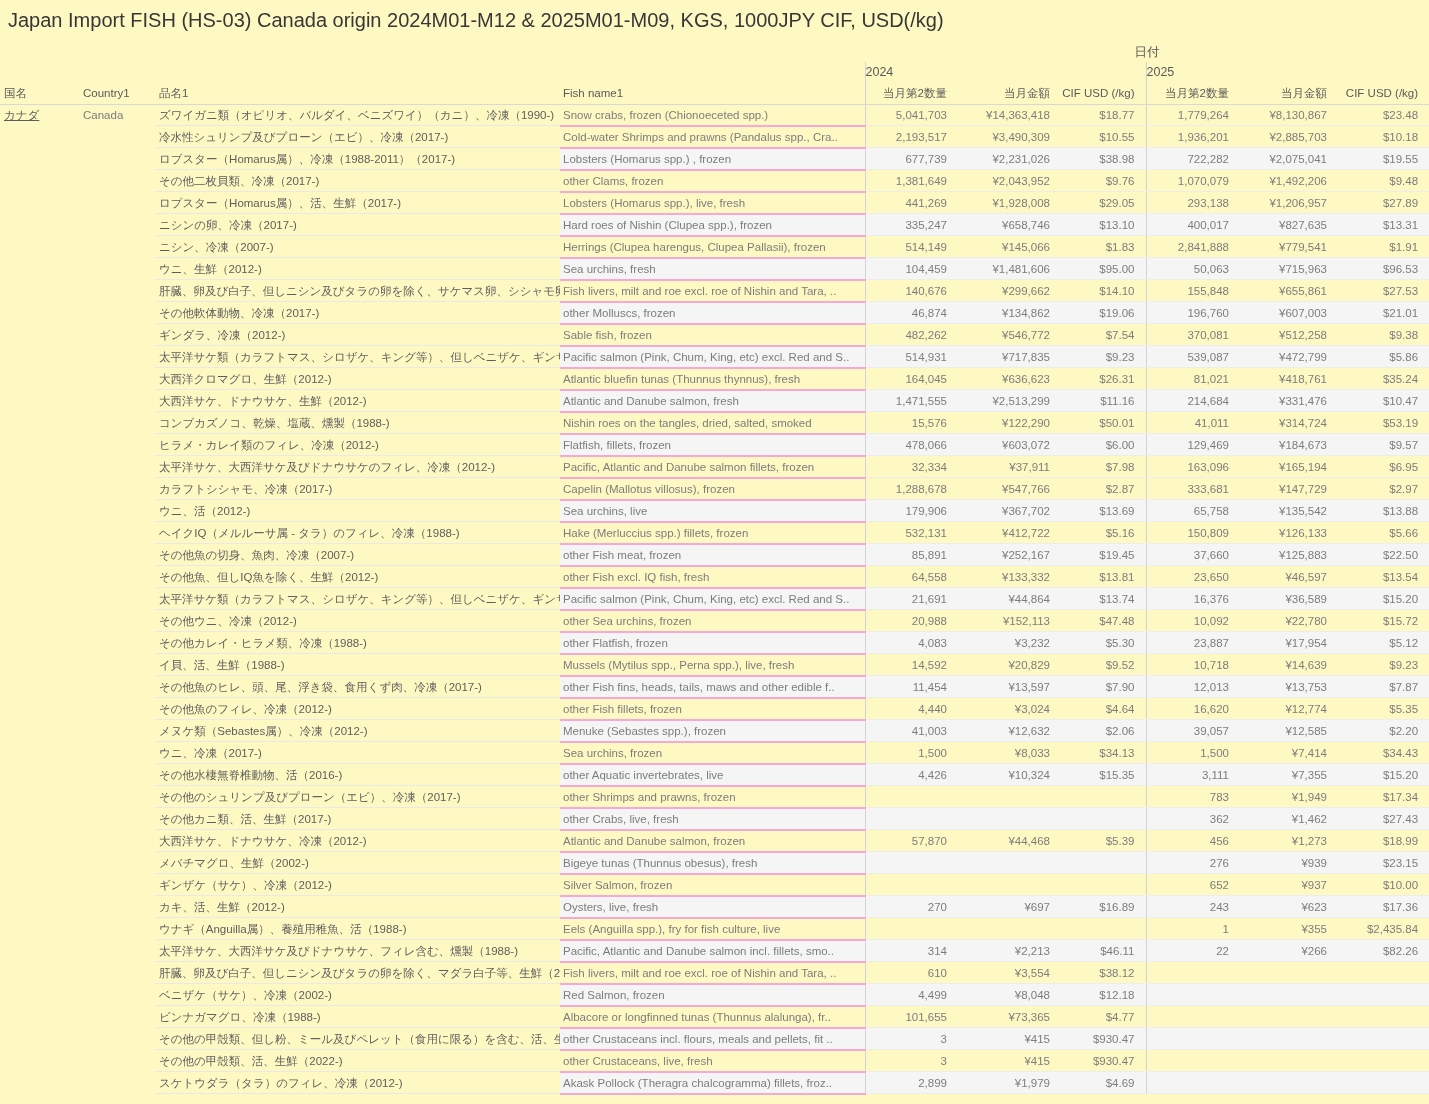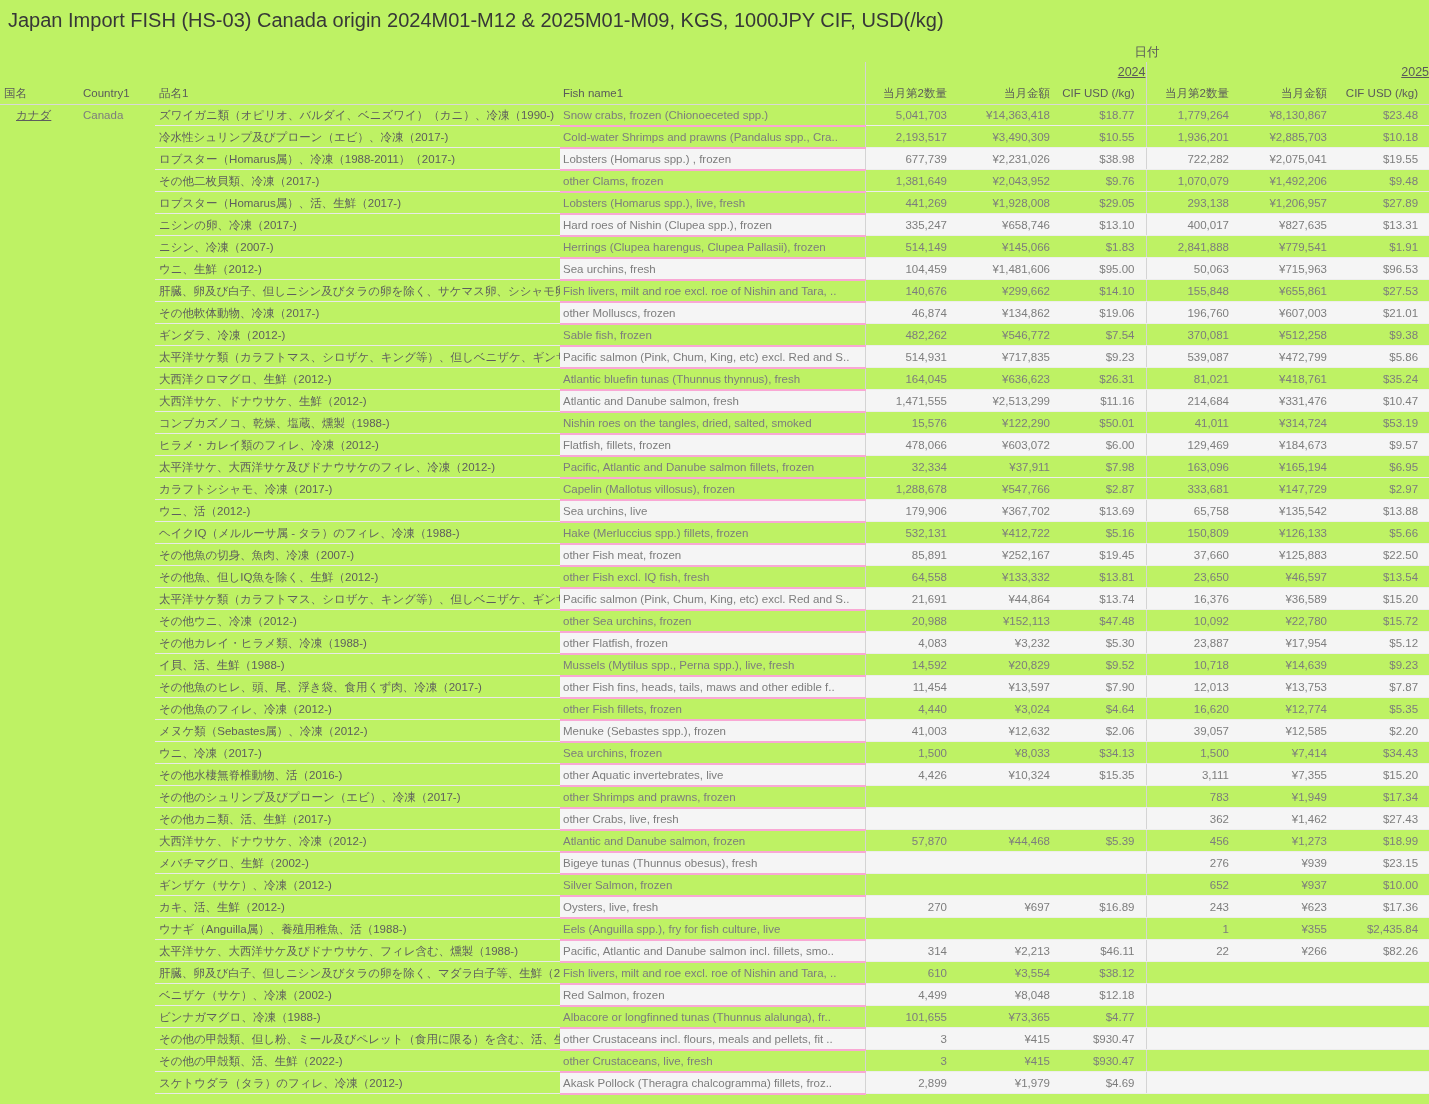--- a/index.html
+++ b/index.html
@@ -1,19 +1,19 @@
 <!DOCTYPE html>
 <html><head>
 <meta charset="utf-8">
 <style>
   html,body{margin:0;padding:0;background:#ffffff;}
   #app{
     position:relative;
     width:1429px;height:1104px;
-    background:#bef264;
+    background:#fef9c3;
     font-family:"Liberation Sans","DejaVu Sans",sans-serif;
     overflow:hidden;
   }
   .title{
     box-sizing:border-box;
     height:42px;
     padding:9px 0 0 8px;
     font-size:20px;
     color:#373737;
     white-space:nowrap;
@@ -30,29 +30,29 @@
     margin:0;
     font-weight:normal;
     overflow:hidden;
     white-space:nowrap;
     font-size:11.5px;
     line-height:20px;
     vertical-align:middle;
   }
   
   .hdate{ text-align:center; font-size:12.5px; color:#5a5a5a; }
-  .hyear{ text-align:right; font-size:12.5px; color:#5a5a5a;text-decoration:underline; }
+  .hyear{ text-align:left; font-size:12.5px; color:#5a5a5a; }
   thead .dim{ text-align:left; color:#5a5a5a; }
   thead .meas{ text-align:right; color:#5a5a5a; }
   thead tr.measrow th{ border-bottom:1px solid #d8d8d8; height:22px; }
   .pl{ padding-left:4px; }
   .pl2{ padding-left:3px; }
   .v1{ border-left:1px solid #d4d4d4; }
   
-  .c-cjp{ color:#5e5e5e; padding-left:16px;text-decoration:underline; }
+  .c-cjp{ color:#5e5e5e; padding-left:4px;text-decoration:underline; }
   .c-cen{ color:#7d7d7d; padding-left:3px; }
   .c-jp{ color:#5e5e5e; padding-left:4px; border-bottom:1px solid #e9e9e9; }
   .c-en{ color:#7d7d7d; padding-left:3px; border-bottom:2px solid #f9a8d4; }
   .c-num{ color:#7d7d7d; text-align:right; padding-right:8px; border-bottom:1px solid #ededed; }
   .c-num.cif{ padding-right:11px; }
   tr.band .c-en, tr.band .c-num{ background:#f5f5f5; }
 </style>
 </head>
 <body>
 

